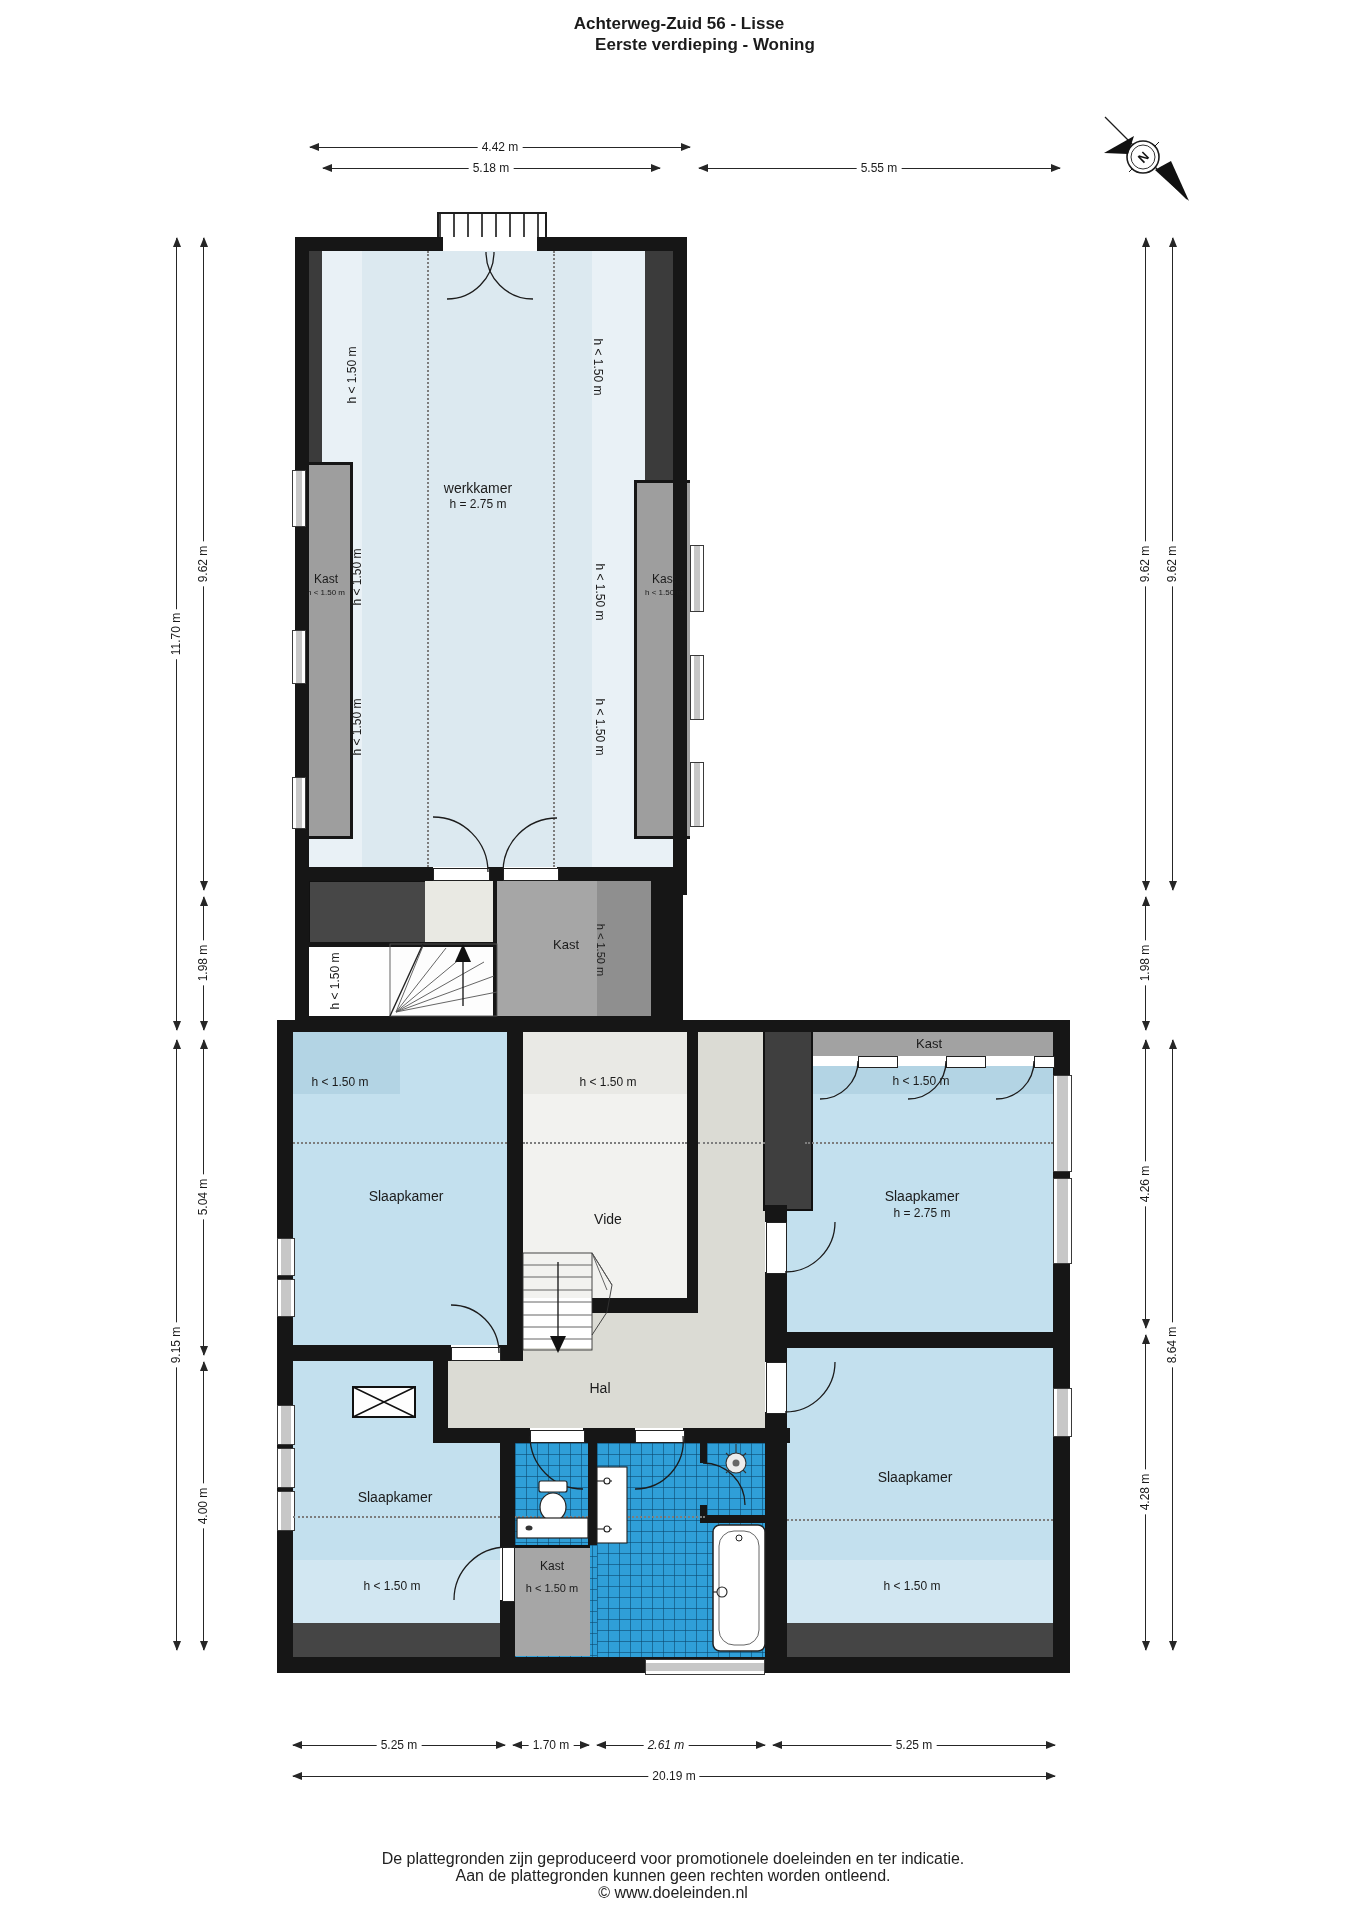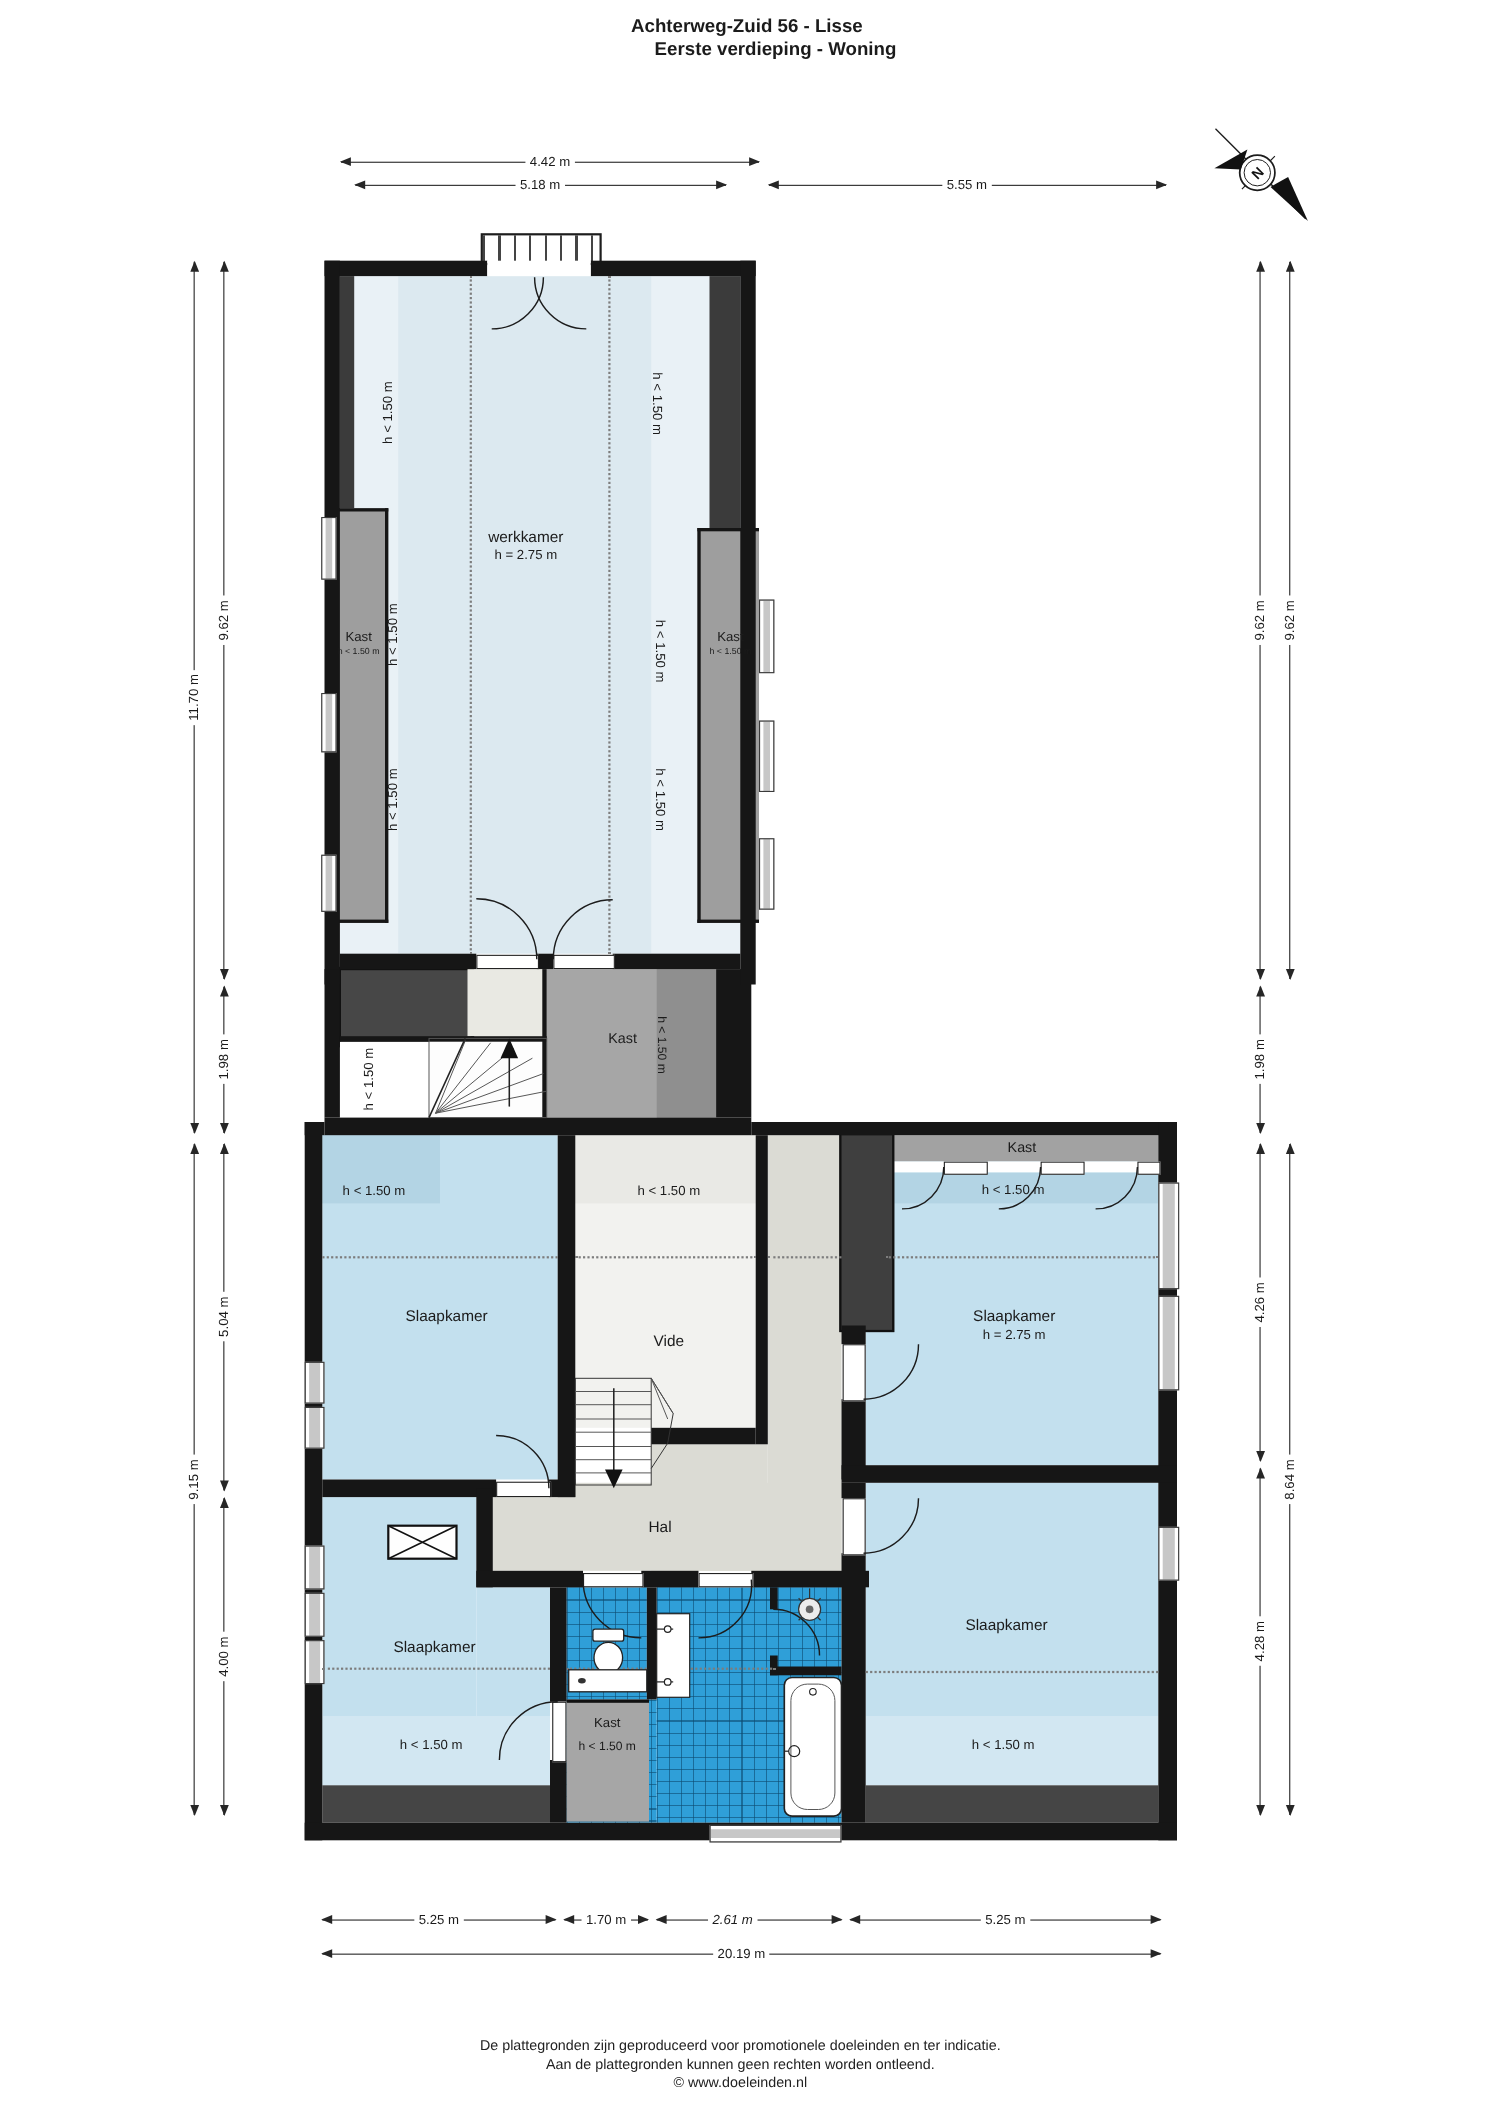--- a/index.html
+++ b/index.html
@@ -9,21 +9,21 @@
   .winv{position:absolute;background:#c7c7c7;border:1px solid #3a3a3a;box-shadow:inset 3px 0 0 #fff,inset -3px 0 0 #fff;}
   .winh{position:absolute;background:#c7c7c7;border:1px solid #3a3a3a;box-shadow:inset 0 3px 0 #fff,inset 0 -3px 0 #fff;}
   .leaf{position:absolute;background:#fff;border:1px solid #222;}
   .dotv{position:absolute;width:0;border-left:2px dotted #7d7d7d;}
   .doth{position:absolute;height:0;border-top:2px dotted #7d7d7d;}
   .lbl{position:absolute;transform:translate(-50%,-50%);white-space:nowrap;font-size:13px;text-align:center;}
   .f14{font-size:14px;} .f13{font-size:13px;} .f12{font-size:12px;} .f11{font-size:11px;} .f8{font-size:8px;}
   .rocw{transform:translate(-50%,-50%) rotate(90deg);}
   .roccw{transform:translate(-50%,-50%) rotate(-90deg);}
   .title{position:absolute;transform:translate(-50%,-50%);font-size:17px;font-weight:bold;white-space:nowrap;}
-  .foot{position:absolute;transform:translate(-50%,-50%);font-size:13px;white-space:nowrap;color:#222;}
+  .foot{position:absolute;transform:translate(-50%,-50%);font-size:16px;white-space:nowrap;color:#222;}
   .dim{position:absolute;background:#262626;}
   .arr{position:absolute;width:0;height:0;}
   .aL{border-top:4px solid transparent;border-bottom:4px solid transparent;border-right:10px solid #262626;}
   .aR{border-top:4px solid transparent;border-bottom:4px solid transparent;border-left:10px solid #262626;}
   .aU{border-left:4px solid transparent;border-right:4px solid transparent;border-bottom:10px solid #262626;}
   .aD{border-left:4px solid transparent;border-right:4px solid transparent;border-top:10px solid #262626;}
   .dlab{position:absolute;background:#fff;padding:0 4px;font-size:12px;transform:translate(-50%,-50%);white-space:nowrap;color:#1b1b1b;}
   .dlab.v{transform:translate(-50%,-50%) rotate(-90deg);}
   .tiles{position:absolute;background-color:#2f9fd8;background-image:repeating-linear-gradient(to right,rgba(12,74,112,.6) 0 1px,transparent 1px 11px),repeating-linear-gradient(to bottom,rgba(12,74,112,.6) 0 1px,transparent 1px 11px);}
   .steps{position:absolute;background:repeating-linear-gradient(to right,#444 0 2px,#fff 2px 14px);border:2px solid #1d1d1d;}

